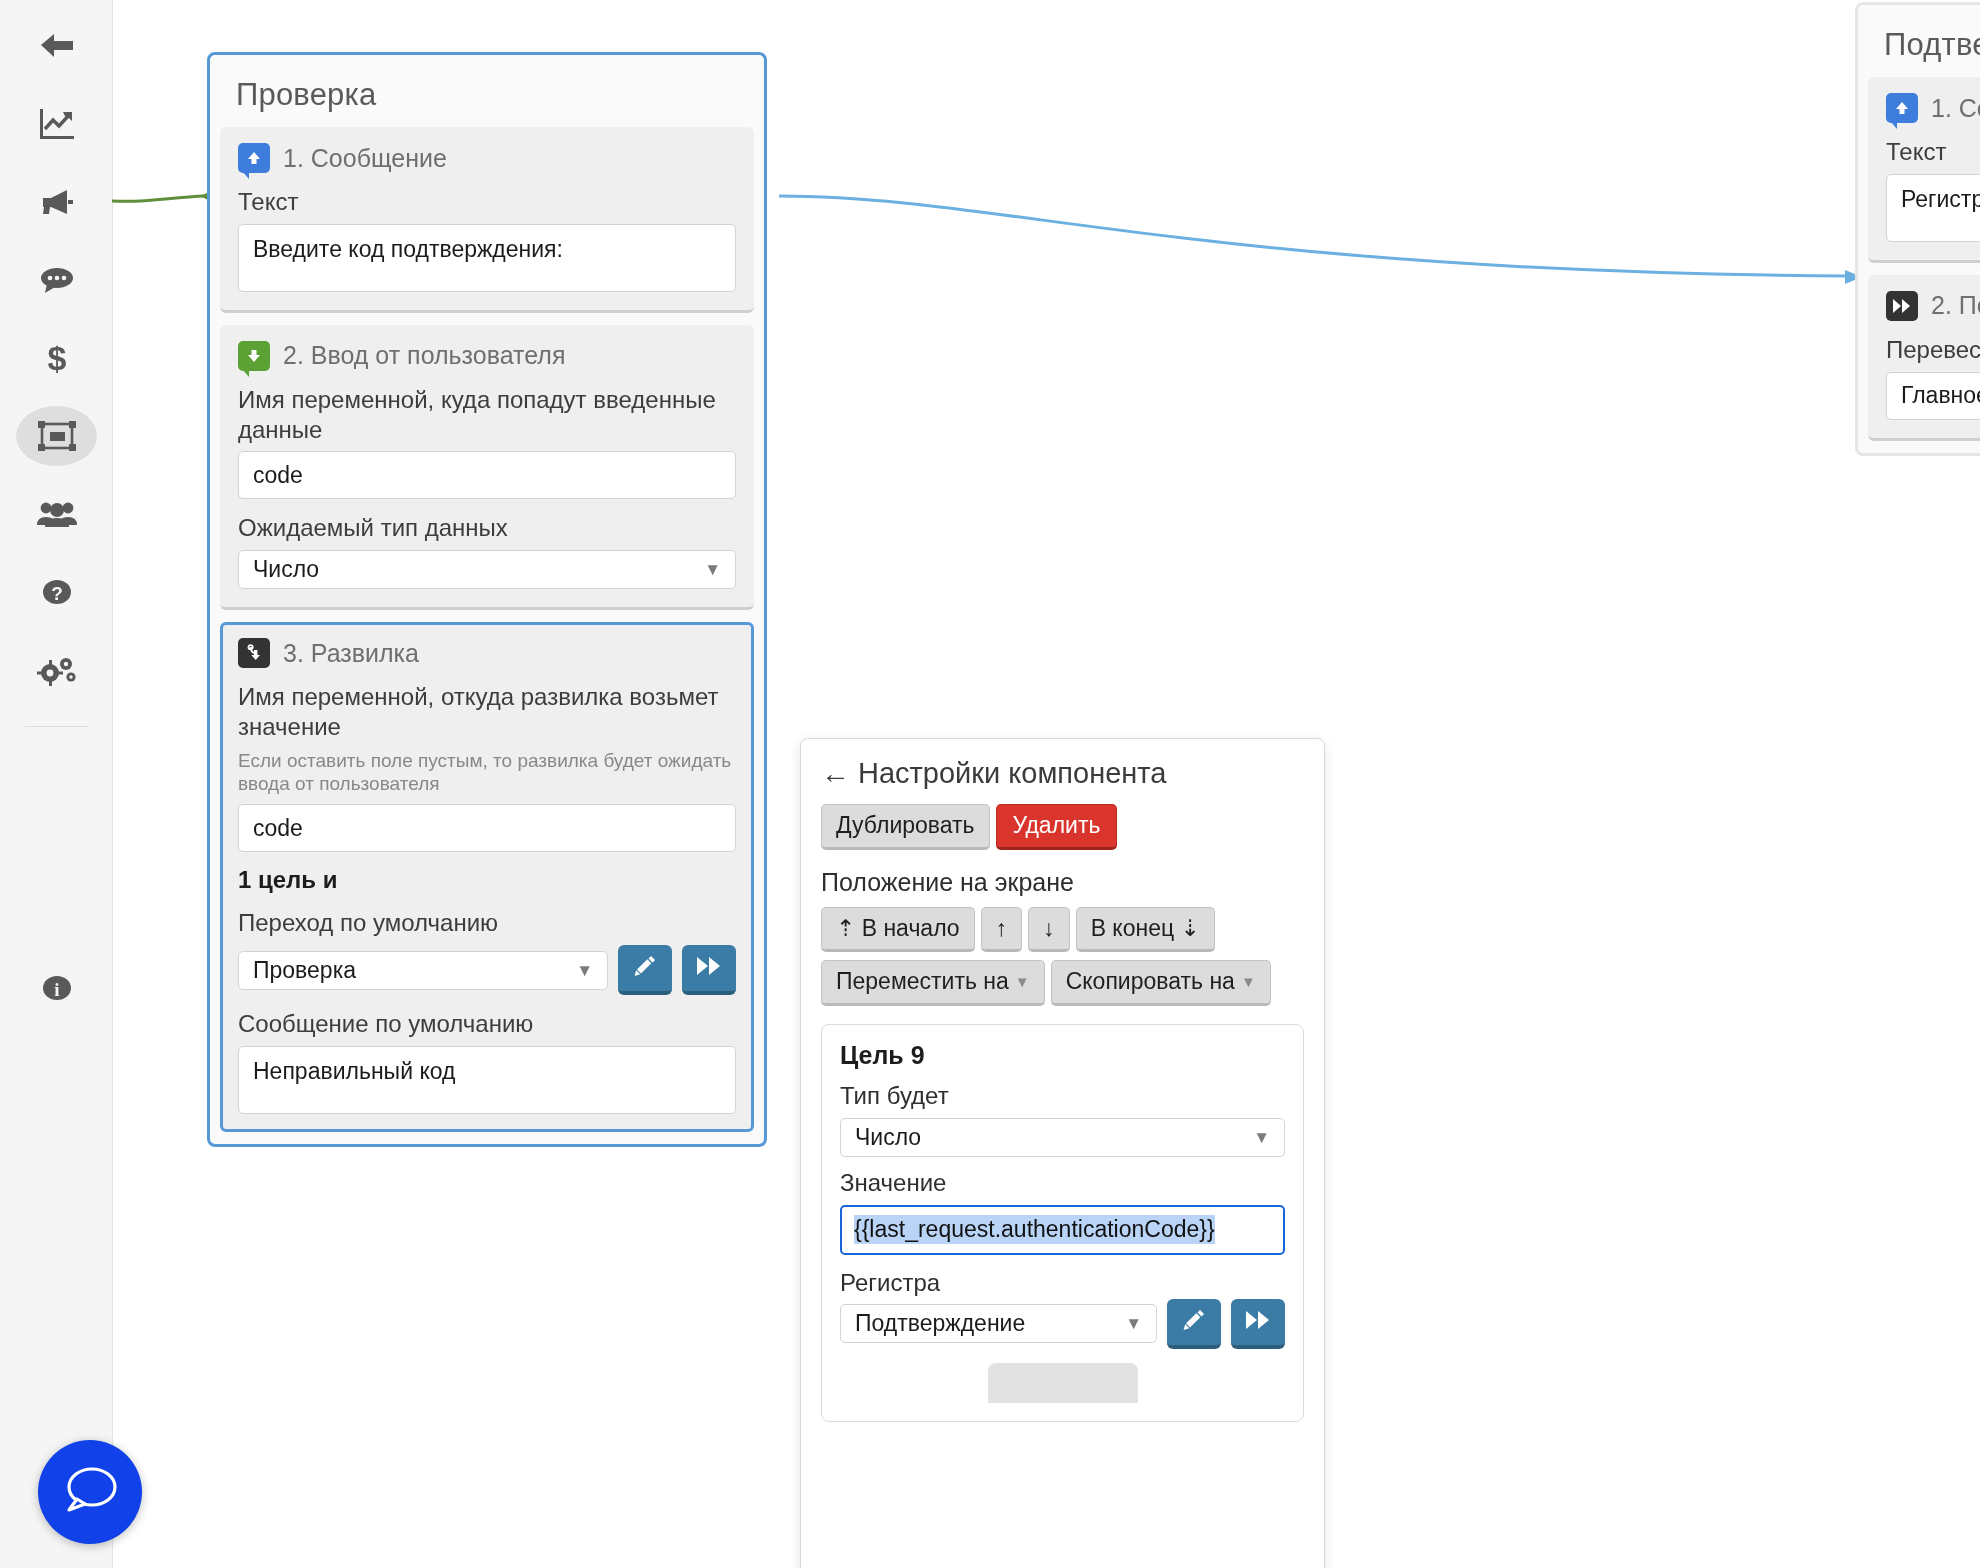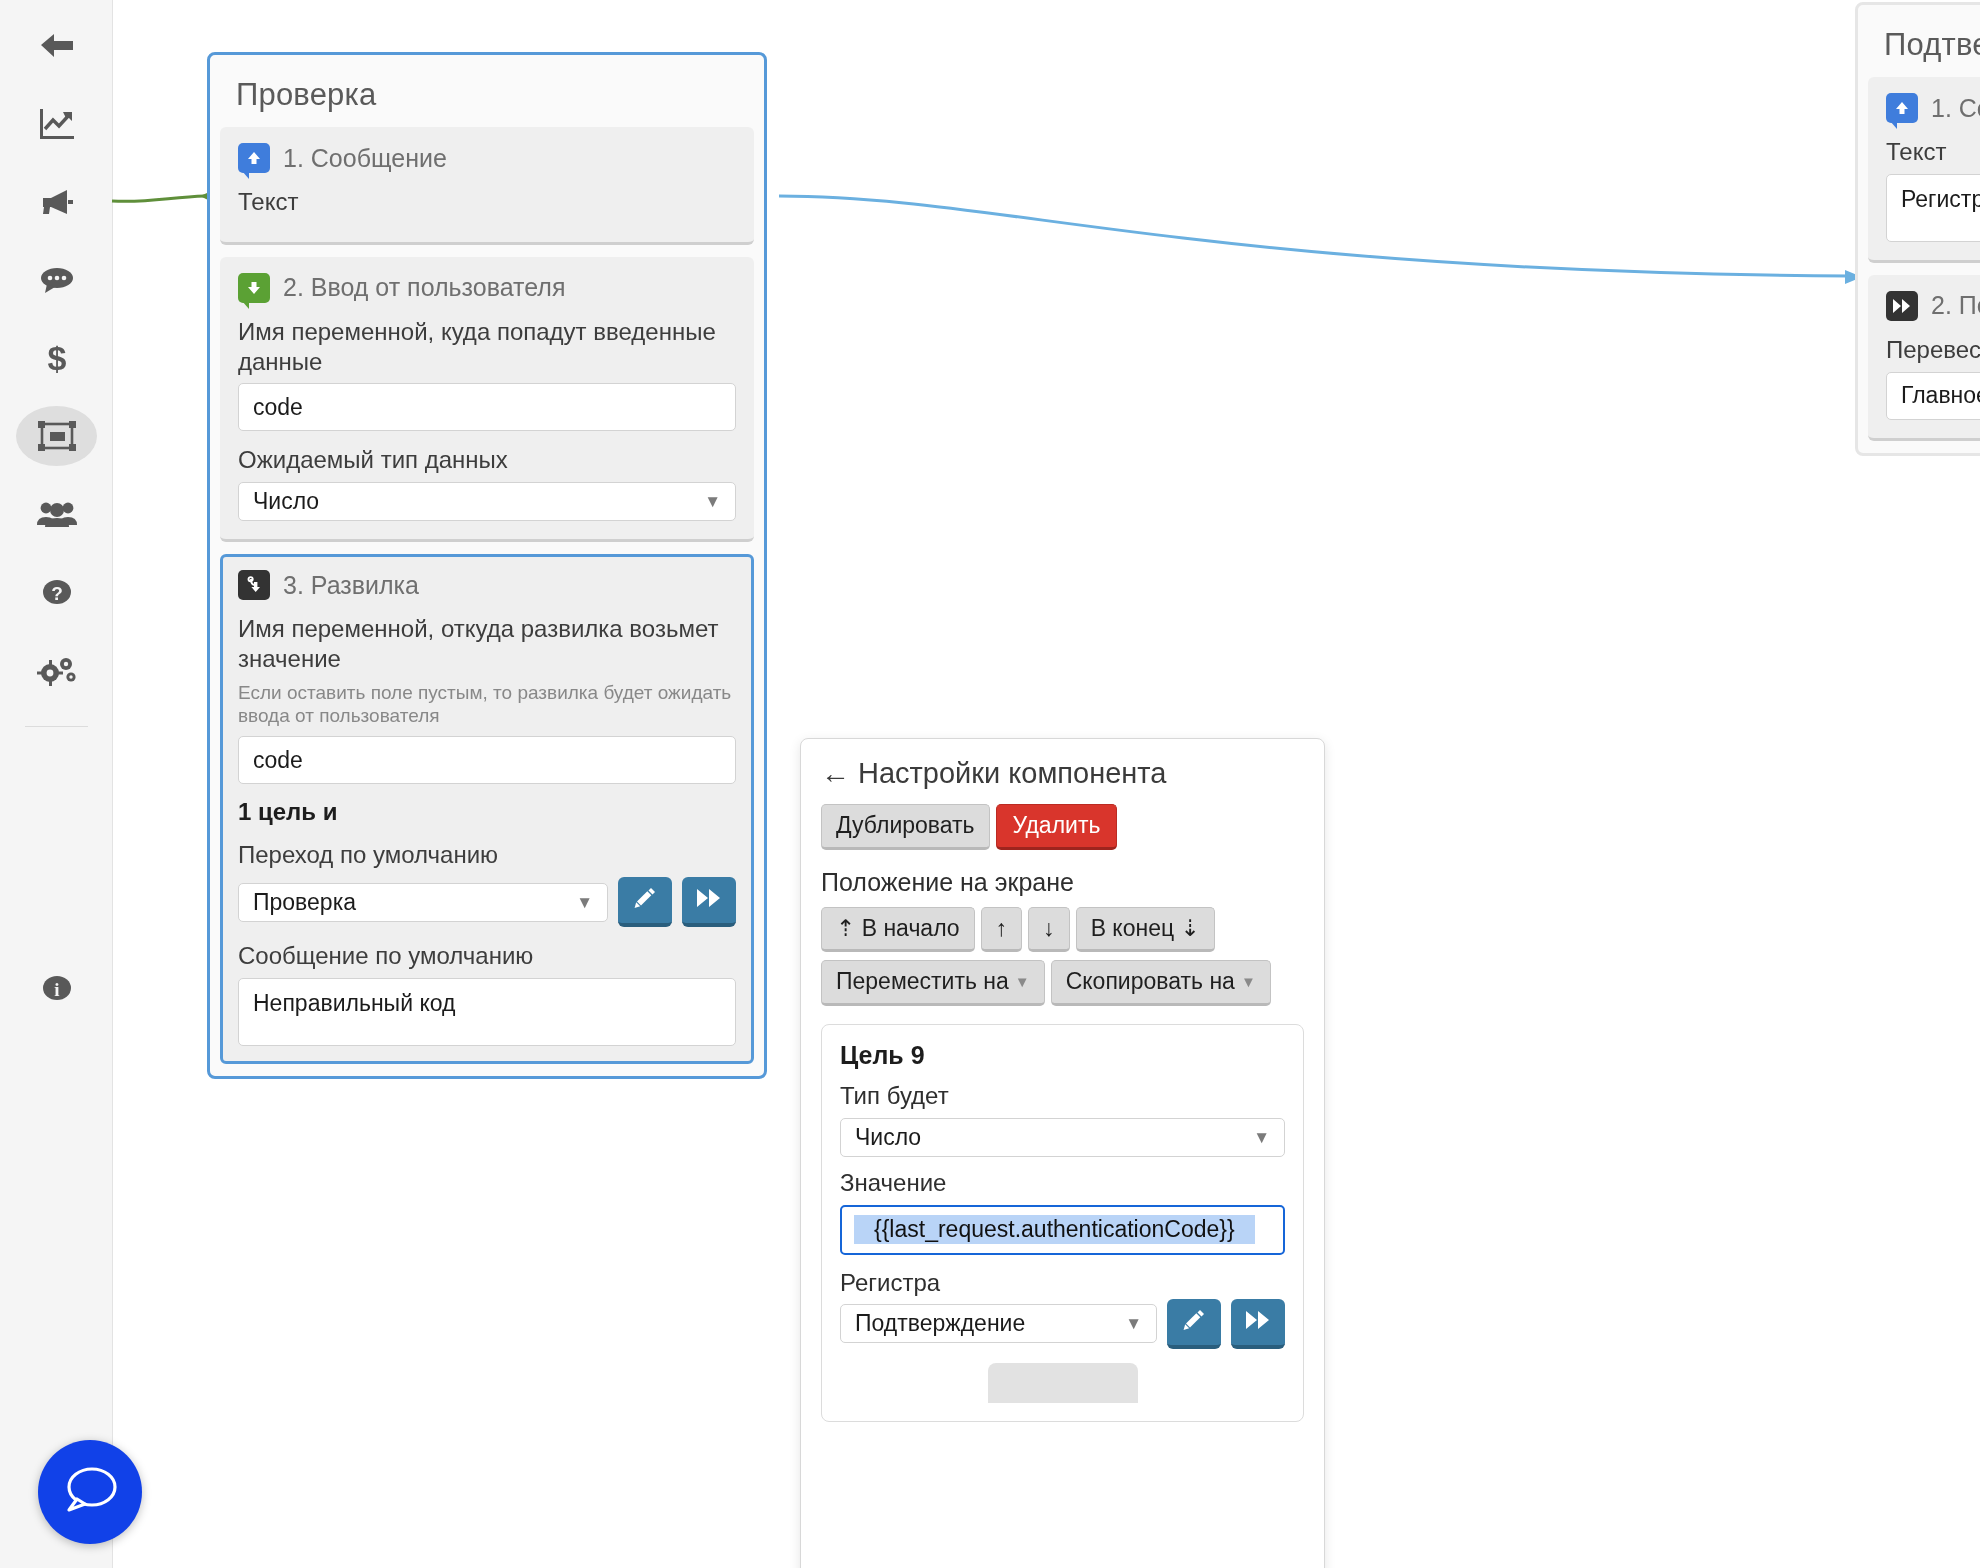--- a/index.html
+++ b/index.html
@@ -167,21 +167,21 @@
     border:1px solid #dcdcdc; border-radius: 8px;
     padding: 16px 18px 18px 18px; margin-top: 18px;
   }
   .goal-title { font-size: 25px; font-weight:bold; color:#1d1d1d; margin-bottom: 12px; }
   .pl { font-size: 24px; color:#2f2f2f; margin: 0 0 8px 0; }
   .phint { font-size: 20px; color:#797979; line-height:1.3; margin: 0 0 8px 0; }
   .val-focus {
     background:#fff; border:2px solid #1565d8; border-radius:5px;
     height: 50px; padding: 0 12px; display:flex; align-items:center;
   }
-  .val-focus span { font-size: 23px; color:#111; background:#b9d4f7; padding: 1px 20px; }
+  .val-focus span { font-size: 23px; color:#111; background:#b9d4f7; padding: 1px 0; }
   .ghost-btn {
     margin: 14px auto 0 auto; width: 150px; height: 40px;
     background:#e2e2e2; border-radius: 8px 8px 0 0;
   }
 </style>
 </head>
 <body>
 
 <div id="root">
 
@@ -308,20 +308,21 @@
     <div class="block">
       <div class="block-head">
         <span class="badge msg">
           <svg width="18" height="18" viewBox="0 0 18 18">
               <path fill="#fff" d="M9 3 L15 10 L11.5 10 L11.5 15 L6.5 15 L6.5 10 L3 10 Z"></path>
             </svg>
         </span>
         <span class="block-head-label">1. Сообщение</span>
       </div>
       <div class="field-label">Текст</div>
+      <div class="txtarea">Введите код подтверждения:</div>
     </div>
 
     <div class="block">
       <div class="block-head">
         <span class="badge inp">
           <svg width="18" height="18" viewBox="0 0 18 18">
               <path fill="#fff" d="M9 15 L3 8 L6.5 8 L6.5 3 L11.5 3 L11.5 8 L15 8 Z"></path>
             </svg>
         </span>
         <span class="block-head-label">2. Ввод от пользователя</span>

